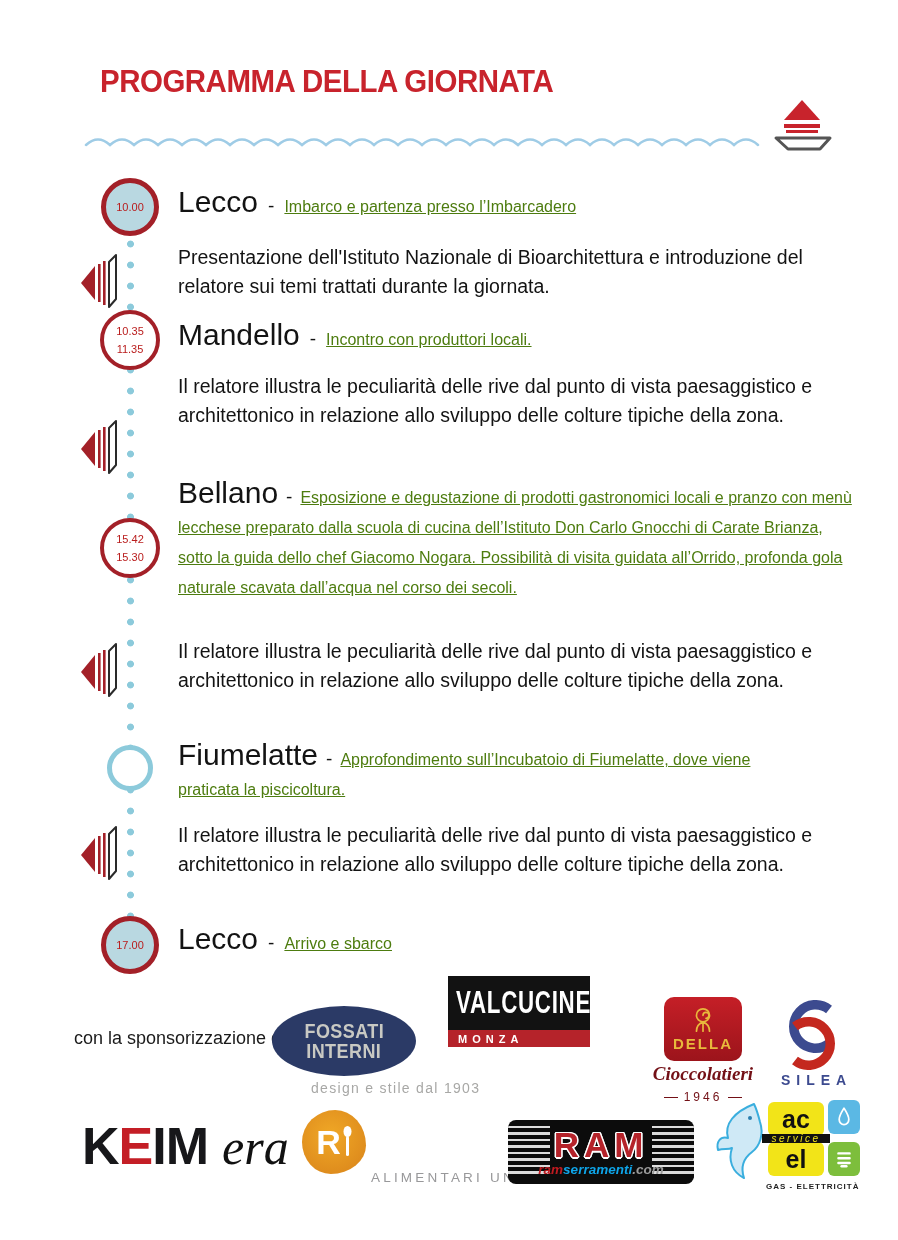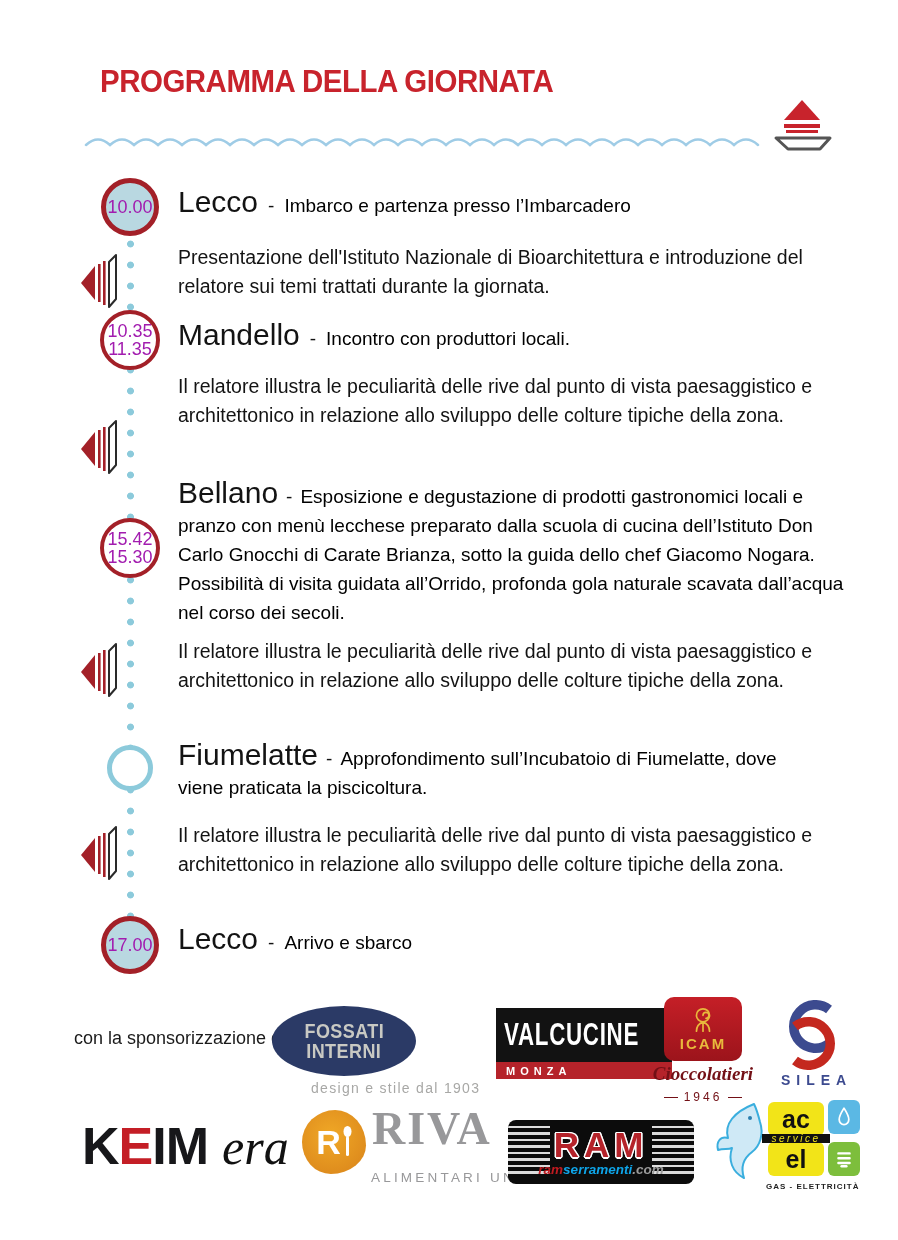--- a/index.html
+++ b/index.html
@@ -11,45 +11,45 @@
          color:#c8232c;letter-spacing:-.5px;transform:scaleX(.95);transform-origin:left;}
   .wave{position:absolute;left:84px;top:131px;}
   .boat{position:absolute;left:772px;top:98px;}
 
   
   .dotline{position:absolute;left:127px;top:240px;width:7px;height:688px;z-index:1;
     background-image:radial-gradient(circle at 3.5px 4px,#8ccadb 3.1px,rgba(0,0,0,0) 3.8px);
     background-size:7px 21px;background-repeat:repeat-y;}
   .badge{position:absolute;z-index:3;border-radius:50%;background:#fff;box-sizing:border-box;
          display:flex;flex-direction:column;align-items:center;justify-content:center;}
-  .badge .t{font-size:18px;line-height:18px;color:#a21caf;}
+  .badge .t{font-size:11px;line-height:18px;color:#b91c1c;}
   .badge.single{width:58px;height:58px;border:5px solid #a32028;background:#b9d8e1;}
   .badge.double{width:60px;height:60px;border:4px solid #a32028;}
   .badge.hollow{width:46px;height:46px;border:5px solid #8ccadb;}
 
   .relicon{position:absolute;left:80px;z-index:2;}
 
   .entry-head{position:absolute;left:178px;display:flex;align-items:baseline;gap:10px;white-space:nowrap;}
   .place{font-size:30px;color:#131313;}
   .sep{font-size:19px;color:#131313;}
-  .sum{font-size:19px;color:#000000;}
+  .sum{font-size:16px;color:#4d7c0f;text-decoration:underline;}
   .para{position:absolute;left:178px;margin:0;font-size:19.5px;line-height:29px;color:#131313;}
   .inlineblock{position:absolute;left:178px;margin:0;font-size:19.5px;line-height:29px;color:#131313;}
   .inlineblock .place{font-size:30px;}
   .inlineblock .sep{margin:0 8px;}
 
   
   .sp-label{position:absolute;left:74px;top:1028px;font-size:18px;color:#1a1a1a;}
 
   .fossati{position:absolute;left:272px;top:1006px;width:144px;height:70px;background:#2b3a66;
            border-radius:50%;display:flex;flex-direction:column;align-items:center;justify-content:center;}
   .fossati span{color:#c9c9c3;font-weight:700;font-size:20px;line-height:20px;letter-spacing:.5px;transform:scaleX(.9);}
   .fossati-tag{position:absolute;left:278px;top:1080px;font-size:14px;color:#a8a8a6;letter-spacing:1.3px;margin-left:33px;}
 
-  .valcucine{position:absolute;left:448px;top:1008px;width:176px;margin-left:48px;}
+  .valcucine{position:absolute;left:448px;top:976px;width:142px;}
   .val-top{height:54px;background:#121212;display:flex;align-items:center;padding:0 6px 0 8px;}
   .val-name{color:#fff;font-weight:700;font-size:31px;letter-spacing:1px;transform:scaleX(.72);transform-origin:left;white-space:nowrap;}
   .val-bar{height:17px;background:#b5232a;display:flex;align-items:center;padding-left:10px;}
   .val-city{color:#fff;font-size:11px;font-weight:700;letter-spacing:5px;}
 
   .icam-box{position:absolute;left:664px;top:997px;width:78px;height:64px;border-radius:10px;
             background:linear-gradient(#c51f27,#9c141b);display:flex;flex-direction:column;align-items:center;justify-content:center;}
   .icam-name{color:#e8b93c;font-weight:700;font-size:15px;letter-spacing:2px;margin-top:1px;}
   .icam-script{position:absolute;left:652px;top:1063px;width:102px;text-align:center;
                font-family:"Liberation Serif",serif;font-style:italic;font-weight:700;font-size:19px;color:#731016;}
@@ -209,21 +209,21 @@
       <span class="val-city">MONZA</span>
     </div>
   </div>
 
   <div class="icam-box">
     <svg width="28" height="28" viewBox="0 0 30 30" fill="none" stroke="#e8b93c" stroke-width="1.8" stroke-linecap="round">
       <circle cx="15" cy="10" r="7"></circle>
       <path d="M15,10 a3.2,3.2 0 1 1 3.2,3.2"></path>
       <path d="M15,17 C10,19 8,23 8,27 M15,17 C20,19 22,23 22,27 M15,17 L15,27"></path>
     </svg>
-    <span class="icam-name">ICAM</span>
+    <span class="icam-name">DELLA</span>
   </div>
   <div class="icam-script">Cioccolatieri</div>
   <div class="icam-year">
     <i></i>
     <span>1946</span>
     <i></i>
   </div>
 
   <svg class="silea" width="72" height="70" viewBox="0 0 72 74">
     <path d="M54,10 A23,23 0 1 0 54,46" stroke="#3c4a8f" stroke-width="10" fill="none"></path>
@@ -238,21 +238,20 @@
     <span class="era">era</span>
   </div>
 
   <div class="riva-splat">
     <span class="r">R</span>
     <svg width="9" height="32" viewBox="0 0 9 32">
       <ellipse cx="4.5" cy="5.5" rx="4" ry="5.5" fill="#fff"></ellipse>
       <rect x="3" y="10" width="3" height="20" rx="1.5" fill="#fff"></rect>
     </svg>
   </div>
-  <div class="riva-name">RIVA</div>
   <div class="riva-sub">ALIMENTARI UNITI</div>
 
   <div class="ram">
     <div class="ram-stripes l"></div>
     <div class="ram-stripes r"></div>
     <div class="ram-center">
       <span class="ram-name">RAM</span>
       <span class="ram-site"><span class="a">ram</span><span class="b">serramenti</span><span class="c">.com</span></span>
     </div>
   </div>

